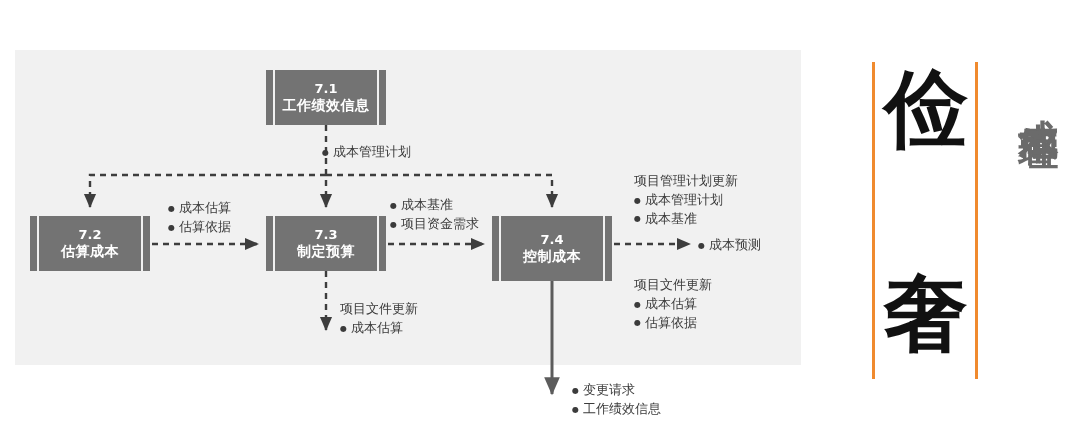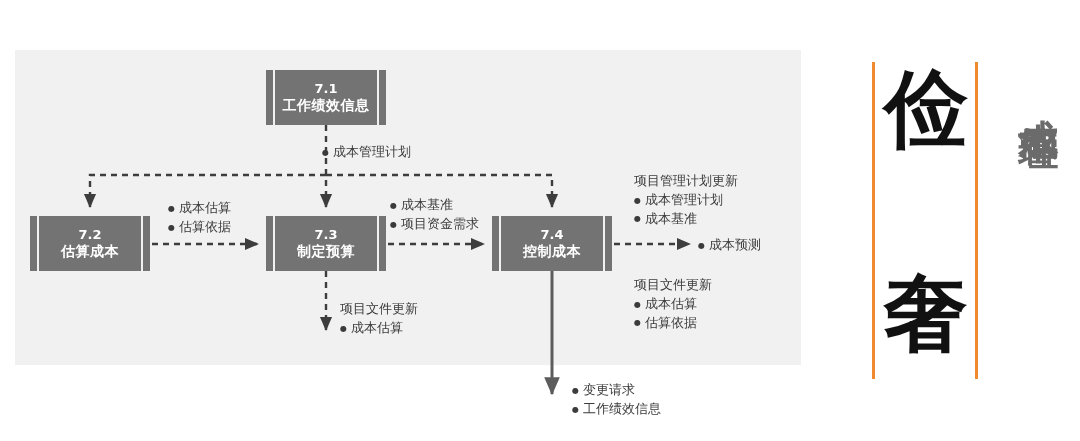--- a/index.html
+++ b/index.html
@@ -15,21 +15,21 @@
             align-items:center;justify-content:center;color:#ffffff;line-height:1.15;}
   .proc-box .bar-l,.proc-box .bar-r{position:absolute;top:0;bottom:0;width:2px;background:#f1f1f1;}
   .proc-box .bar-l{left:7px;}
   .proc-box .bar-r{right:7px;}
   .proc-num{font-size:13px;font-weight:700;position:relative;z-index:2;}
   .proc-label{font-size:14px;font-weight:700;position:relative;z-index:2;letter-spacing:.5px;}
 
   #box-71{left:266px;top:70px;width:120px;height:55px;}
   #box-72{left:30px;top:216px;width:120px;height:55px;text-align:center;}
   #box-73{left:266px;top:216px;width:120px;height:55px;}
-  #box-74{left:492px;top:216px;width:120px;height:55px;}
+  #box-74{left:492px;top:216px;width:120px;height:65px;}
 
   
   #connectors{position:absolute;left:0;top:0;width:1080px;height:441px;}
 
   
   .anno{position:absolute;font-size:13px;color:#3b3b3b;line-height:1.45;white-space:nowrap;}
   .anno .hdr{display:block;}
   .anno .bul{display:block;}
   .anno .bul::before{content:"\25CF";font-size:8px;vertical-align:middle;margin-right:4px;}
 

